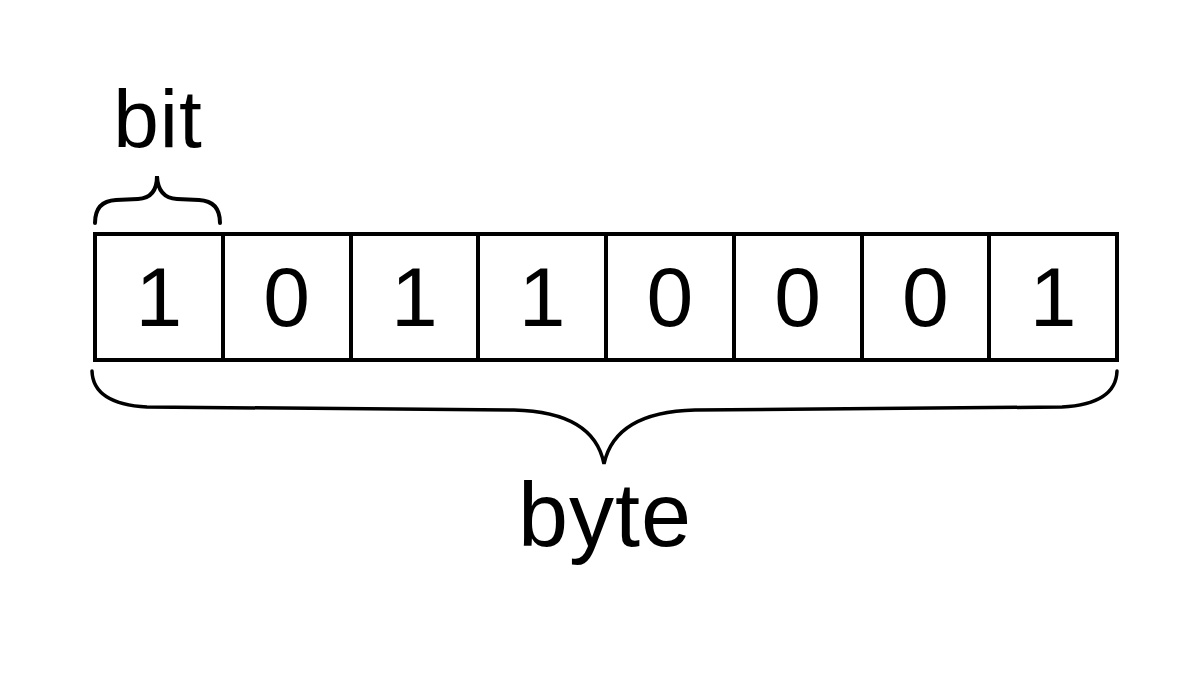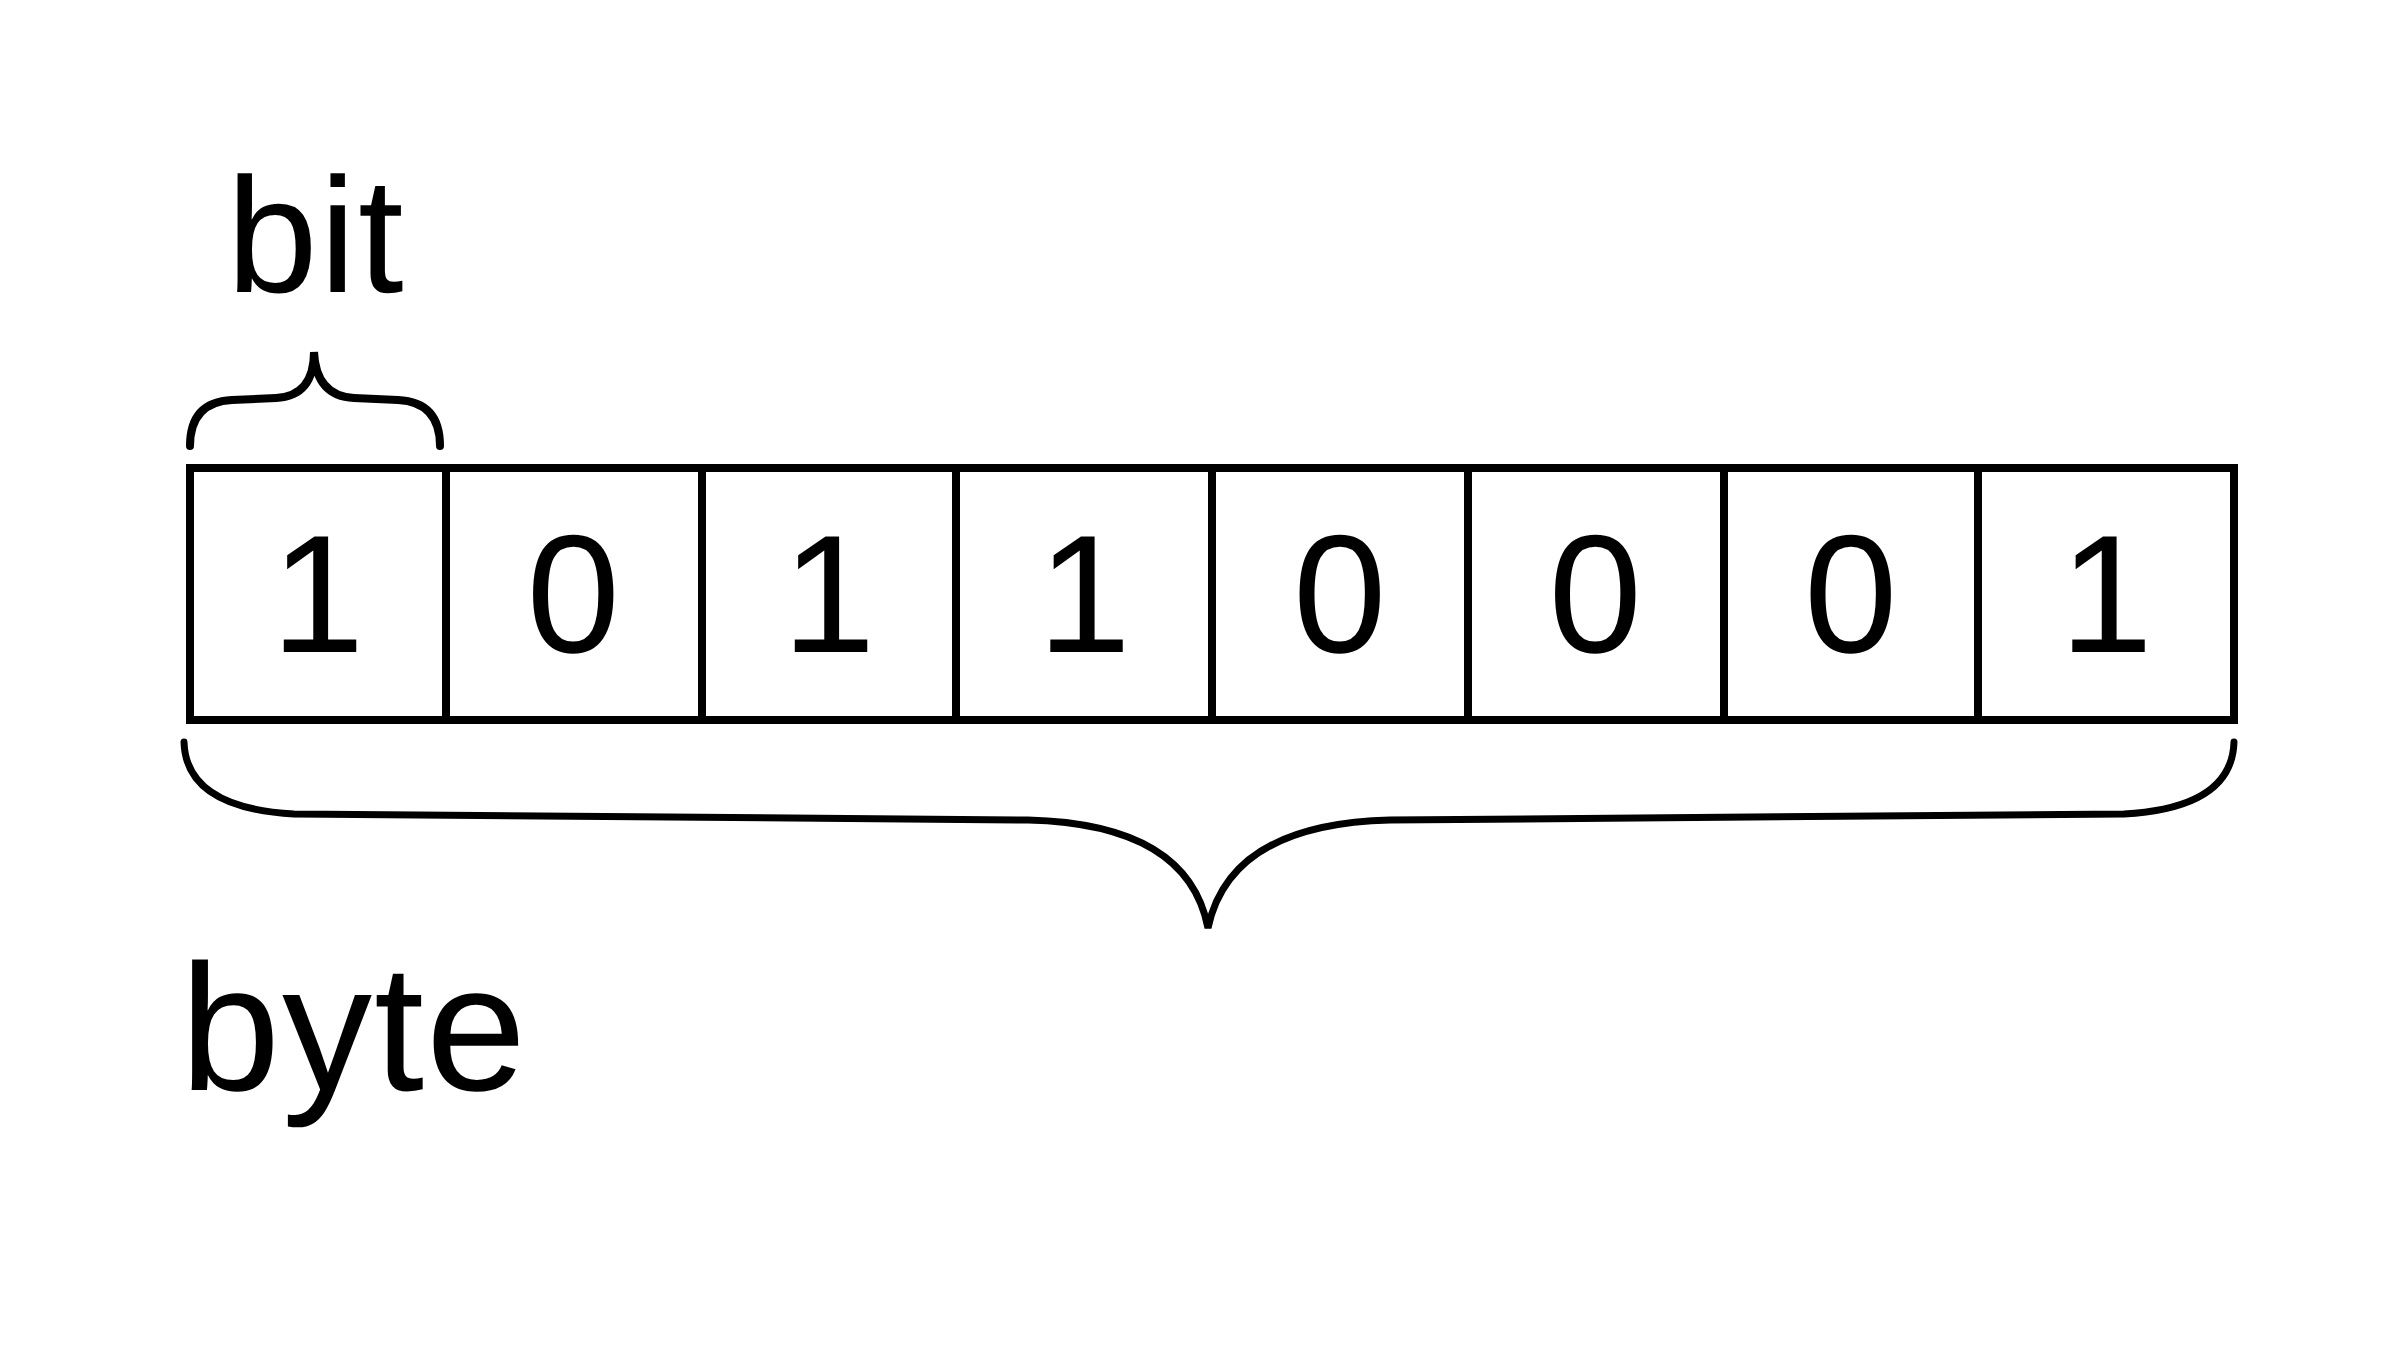--- a/index.html
+++ b/index.html
@@ -60,20 +60,21 @@
     left: 89px;
     top: 368px;
     width: 1031px;
     height: 100px;
   }
   .byte-label {
     position: absolute;
     left: 90px;
     top: 466px;
     width: 1030px;
+    text-align: center;
     font-size: 90px;
     line-height: 1.1;
     letter-spacing: 1px;
   }
   svg path {
     fill: none;
     stroke: #000000;
     stroke-linecap: round;
   }
 </style>

